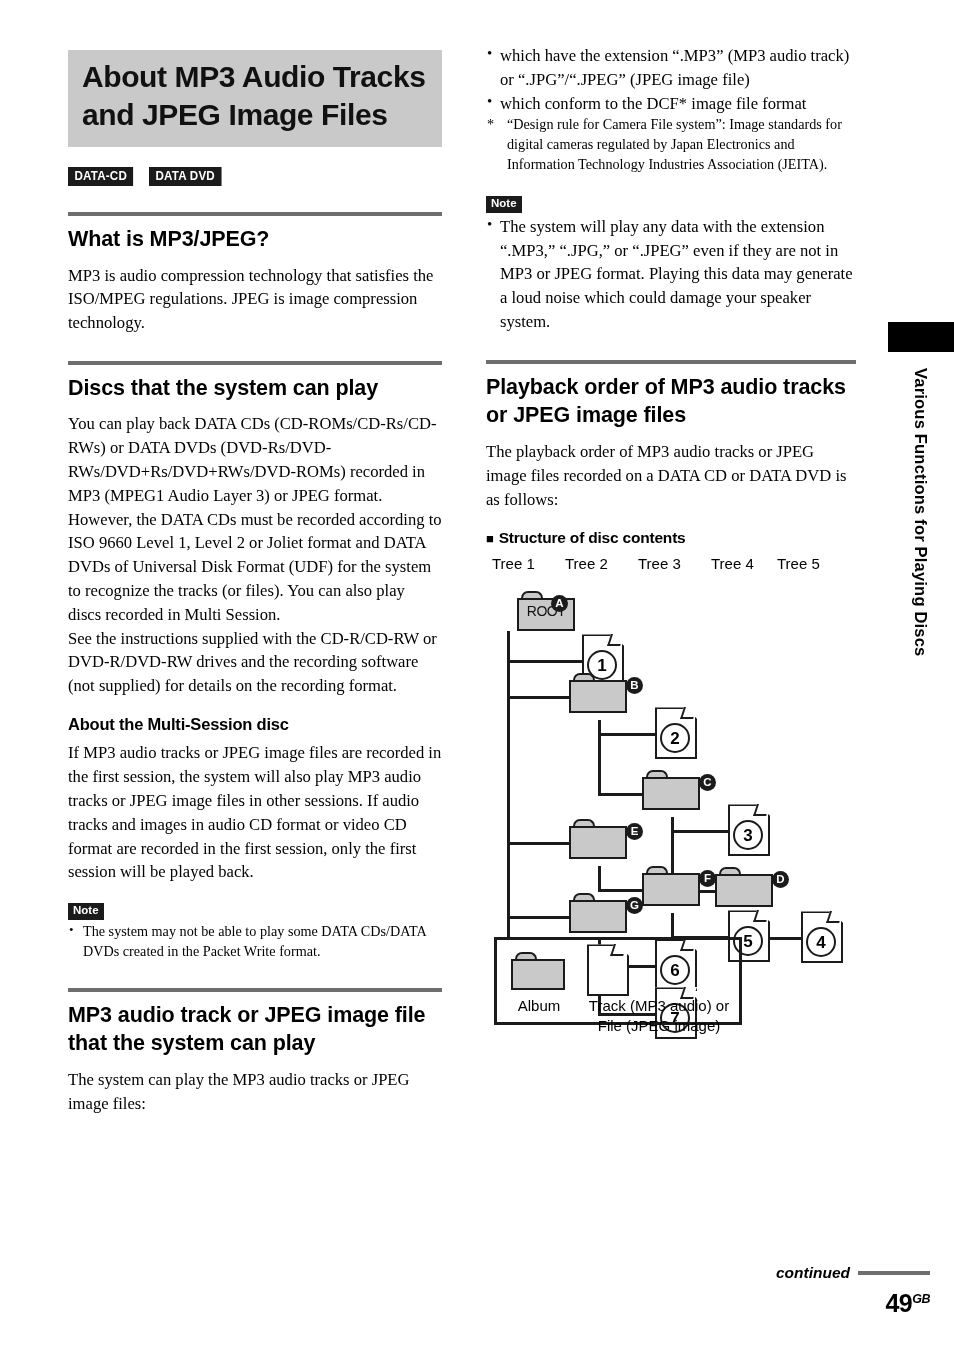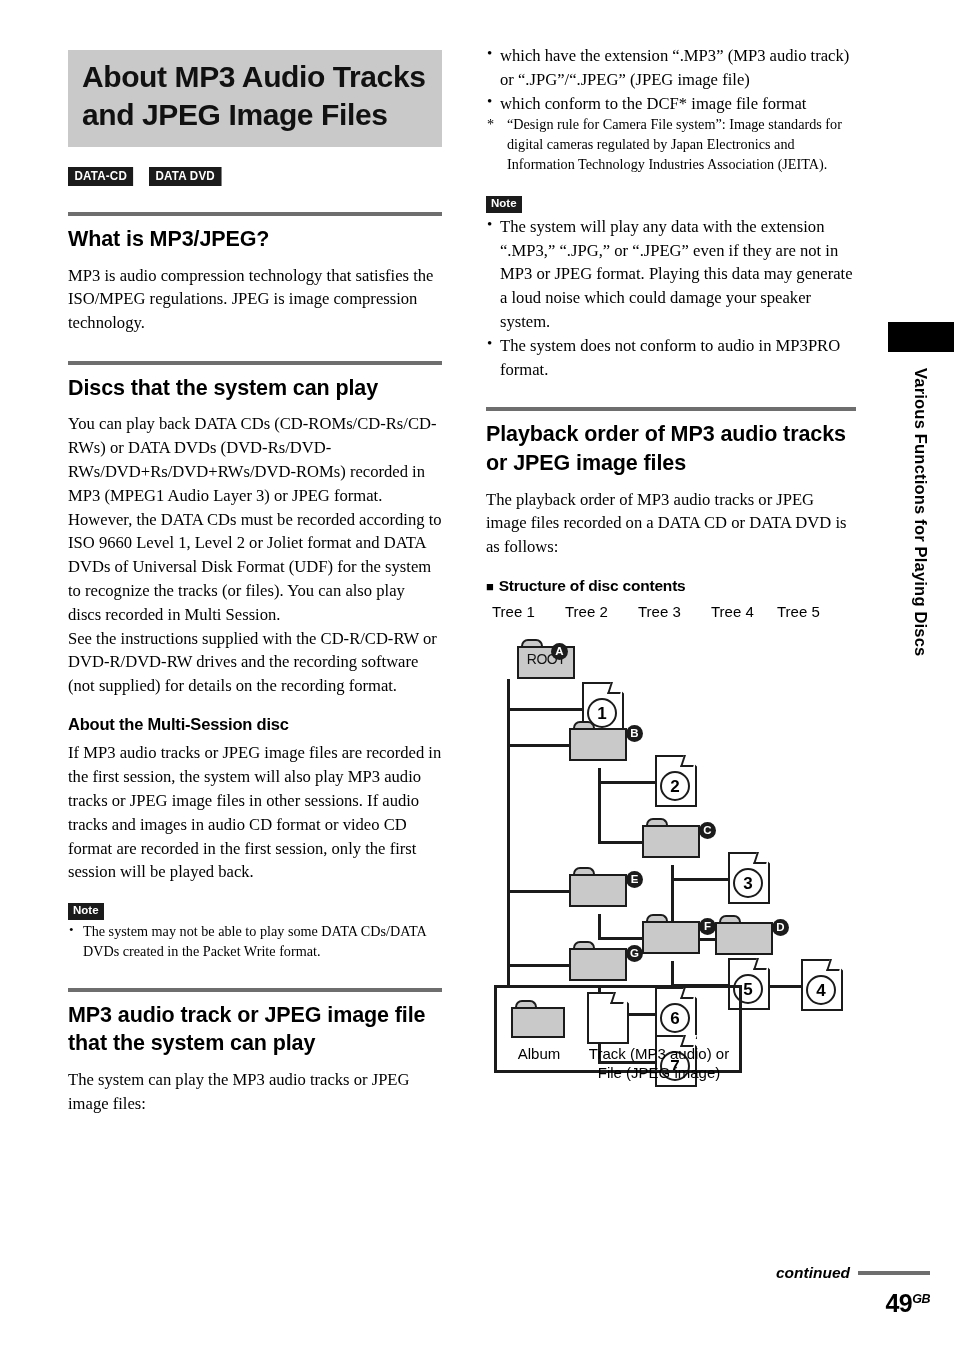--- a/index.html
+++ b/index.html
@@ -312,21 +312,20 @@
 
     <div class="footnote">
       <span class="star">*</span>
       <span>“Design rule for Camera File system”: Image standards for digital cameras regulated by Japan Electronics and Information Technology Industries Association (JEITA).</span>
     </div>
 
     <div style="margin-top:18px;">
       <span class="note-label">Note</span>
       <ul class="bul">
         <li>The system will play any data with the extension “.MP3,” “.JPG,” or “.JPEG” even if they are not in MP3 or JPEG format. Playing this data may generate a loud noise which could damage your speaker system.</li>
-        <li>The system does not conform to audio in MP3PRO format.</li>
       </ul>
     </div>
 
     <div class="rule"></div>
     <h2 class="sec">Playback order of MP3 audio tracks or JPEG image files</h2>
     <p class="body">The playback order of MP3 audio tracks or JPEG image files recorded on a DATA CD or DATA DVD is as follows:</p>
 
     <h4 class="sq">
       <span class="sqmark">■</span><span>Structure of disc contents</span>
     </h4>

